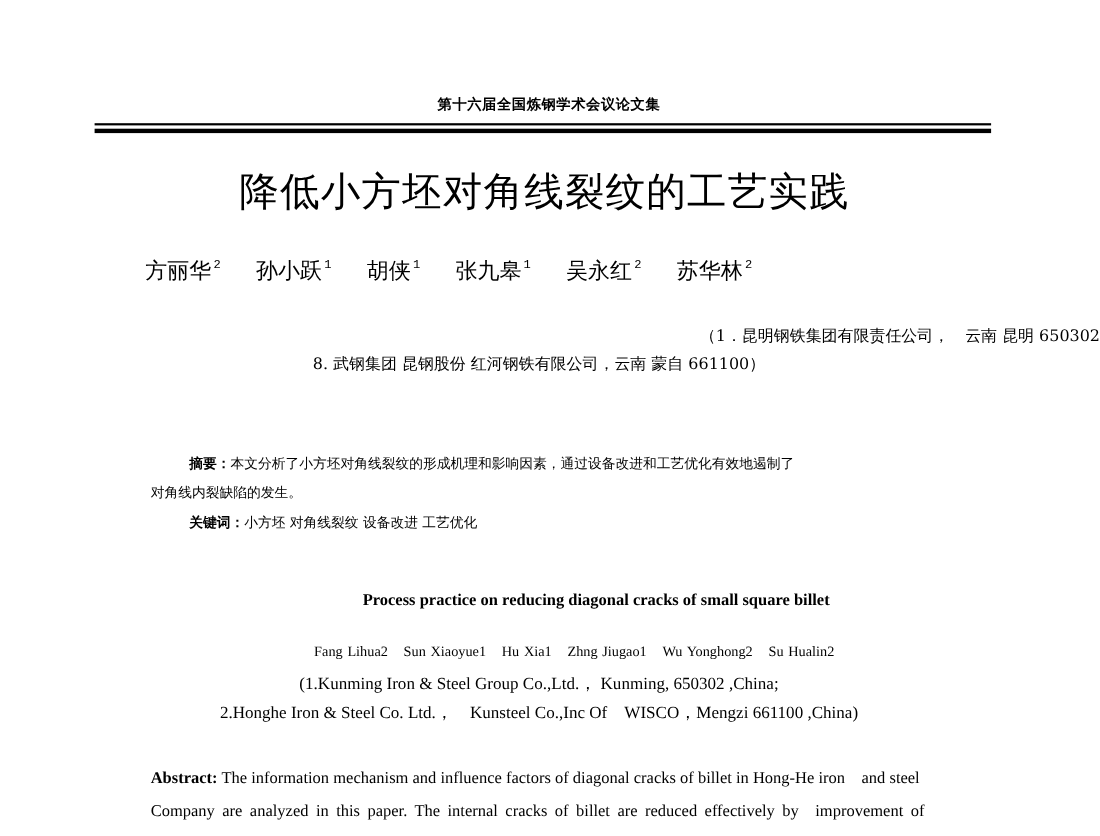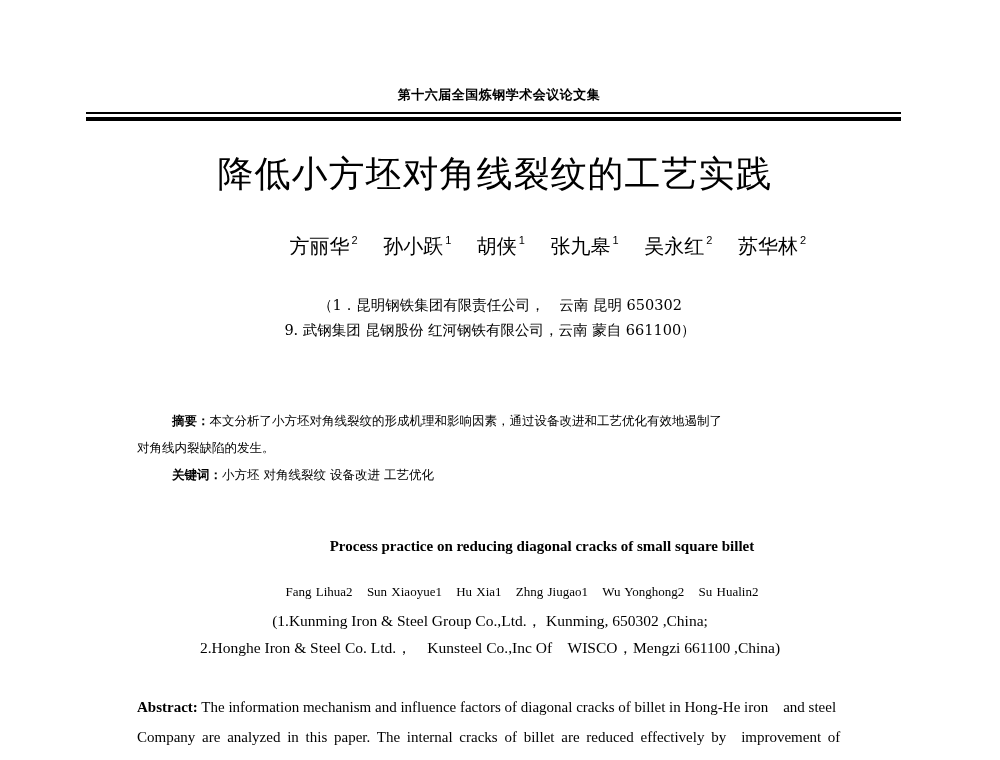--- a/index.html
+++ b/index.html
@@ -37,32 +37,32 @@
       top: 150px;
       font-family: "DejaVu Sans", sans-serif;
       font-size: 36px;
       font-weight: normal;
       letter-spacing: 1px;
       left: 0; width: 990px;
     }
 
     .authors-cn {
       top: 233px;
-      font-family: Liberation Sans, sans-serif;
+      font-family: Liberation Mono, monospace;
       font-size: 20px;
-      left: 0; width: 816px; text-align: right;
+      left: 0; width: 816px;
     }
     .authors-cn .author { margin: 0 10px; }
     .authors-cn sup { font-size: 11px; vertical-align: 9px; margin-left: 2px; }
 
     .affil-cn {
       font-family: "DejaVu Serif", serif;
       font-size: 14.5px;
     }
-    .affil-cn.l1 { top: 296px; left: 0; width: 1000px; }
+    .affil-cn.l1 { top: 296px; left: 0; width: 1000px; text-align: right; }
     .affil-cn.l2 { top: 321px; left: 0; width: 980px; }
 
     .abstract-cn {
       left: 137px;
       width: 700px;
       font-family: "DejaVu Sans", sans-serif;
       font-size: 12.5px;
       white-space: nowrap;
     }
     .abstract-cn.l1 { top: 413px; }
@@ -115,21 +115,21 @@
 <div class="abs center authors-cn">
   <span class="author"><span>方丽华</span><sup>2</sup></span>
   <span class="author"><span>孙小跃</span><sup>1</sup></span>
   <span class="author"><span>胡侠</span><sup>1</sup></span>
   <span class="author"><span>张九皋</span><sup>1</sup></span>
   <span class="author"><span>吴永红</span><sup>2</sup></span>
   <span class="author"><span>苏华林</span><sup>2</sup></span>
 </div>
 
 <div class="abs center affil-cn l1">（1．昆明钢铁集团有限责任公司，　云南 昆明 650302</div>
-<div class="abs center affil-cn l2">9. 武钢集团 昆钢股份 红河钢铁有限公司，云南 蒙自 661100）</div>
+<div class="abs center affil-cn l2">8. 武钢集团 昆钢股份 红河钢铁有限公司，云南 蒙自 661100）</div>
 
 <div class="abs abstract-cn l1">
   <span class="lbl">摘要：</span><span>本文分析了小方坯对角线裂纹的形成机理和影响因素，通过设备改进和工艺优化有效地遏制了</span>
 </div>
 <div class="abs abstract-cn l2">对角线内裂缺陷的发生。</div>
 <div class="abs abstract-cn l3">
   <span class="lbl">关键词：</span><span>小方坯 对角线裂纹 设备改进 工艺优化</span>
 </div>
 
 <div class="abs center title-en">Process practice on reducing diagonal cracks of small square billet</div>

